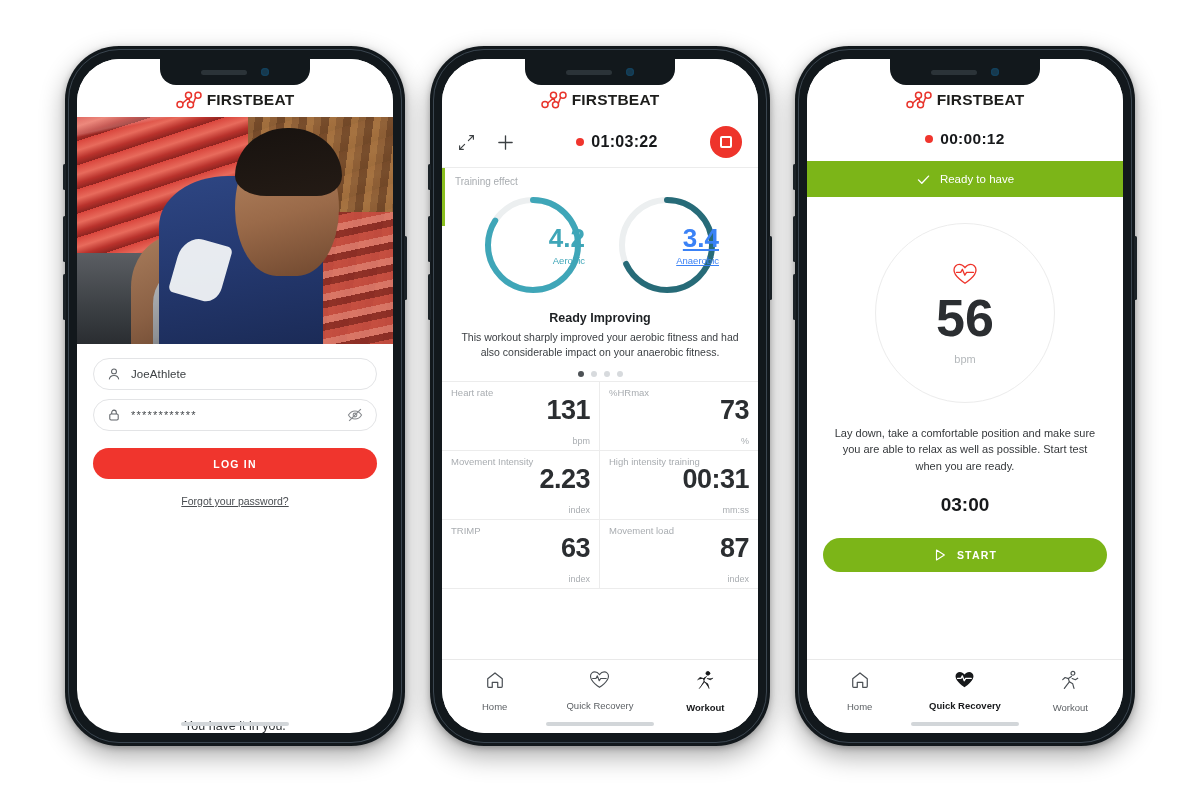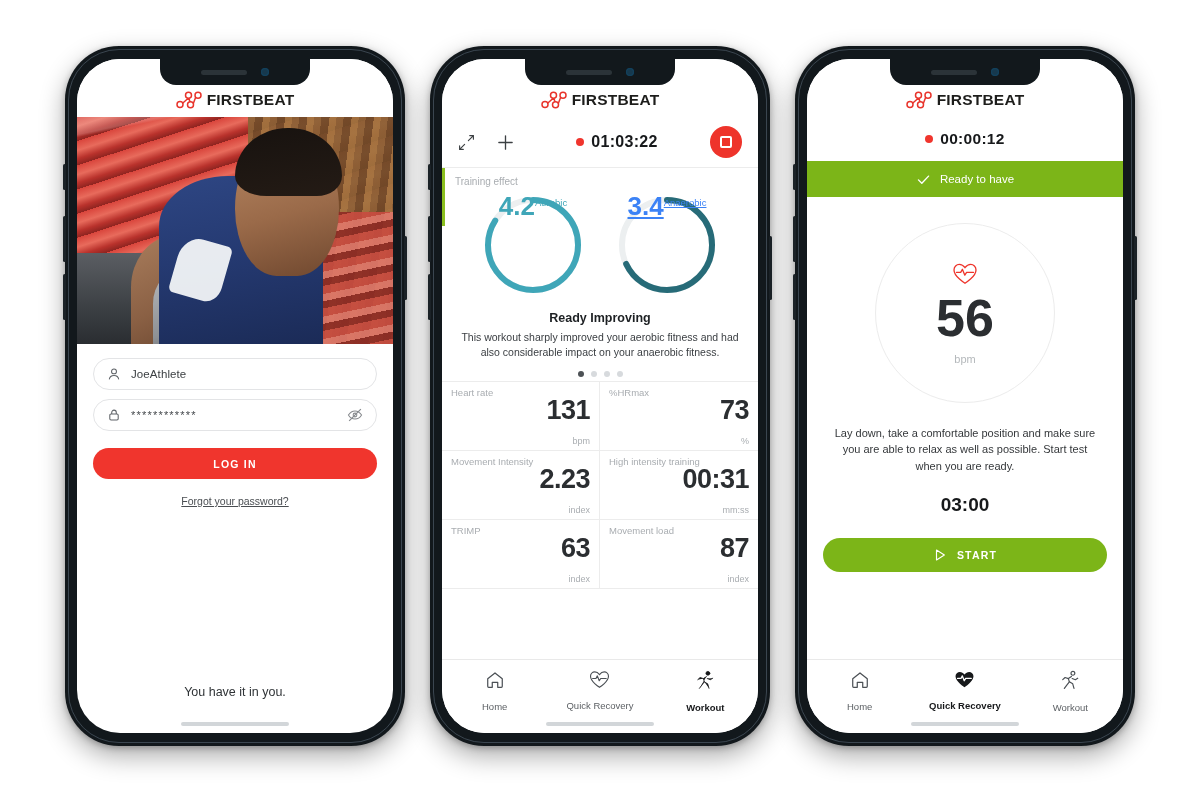--- a/index.html
+++ b/index.html
@@ -153,21 +153,21 @@
     background: #f0352d; color:#fff; width:100%;
     font-size: 10.5px; font-weight:700; letter-spacing: 1.2px;
     cursor:pointer; font-family:"Liberation Sans", sans-serif;
   }
   .forgot {
     display:block; text-align:center; margin-top: 16px;
     font-size: 10.5px; color:#4a4e52; text-decoration: underline;
     cursor:pointer;
   }
   .tagline {
-    margin-top:auto; text-align:center; padding-bottom: 34px;
+    margin-top:auto; text-align:center; 
     font-size: 12.5px; color:#2f3336;
   }
 
   
   .toolbar {
     height: 50px; flex:0 0 50px; display:flex; align-items:center;
     padding: 0 16px; gap: 4px; background:#fff;
   }
   .tb-ico { width: 34px; display:flex; align-items:center; justify-content:flex-start; cursor:pointer; }
   .timer {
@@ -186,22 +186,22 @@
   .te-card {
     position:relative; background:#fff; border-top:1px solid #ececec;
     padding: 8px 0 4px 0;
   }
   .te-accent { position:absolute; left:0; top:0; width:3px; height:58px; background:#8bbf1f; }
   .te-label { font-size: 10px; color:#a9adb1; padding-left: 13px; }
   .rings { display:flex; justify-content:center; gap: 30px; margin-top: 6px; }
   .ring { position:relative; width: 104px; height: 104px; }
   .ring svg { display:block; transform: rotate(-90deg); }
   .ring .ctr {
-    position:absolute; inset:0; display:flex; 
-    align-items:flex-start; justify-content:center;
+    position:absolute; inset:0; display:flex; flex-direction:column;
+    align-items:flex-end; justify-content:center;
   }
   .ring .num { font-size: 26px; font-weight:700; line-height:1; }
   .ring .cap { font-size: 9.5px; margin-top: 4px; }
   .ring.aer .num, .ring.aer .cap { color:#3fa6b8; }
   .ring.ana .num, .ring.ana .cap { color:#3b82f6;text-decoration:underline; }
   .te-title {
     text-align:center; font-size: 12.5px; font-weight:700; color:#1d2023; margin-top: 14px;
   }
   .te-desc {
     text-align:center; font-size: 10.5px; color:#3a3e42; line-height:1.42;

